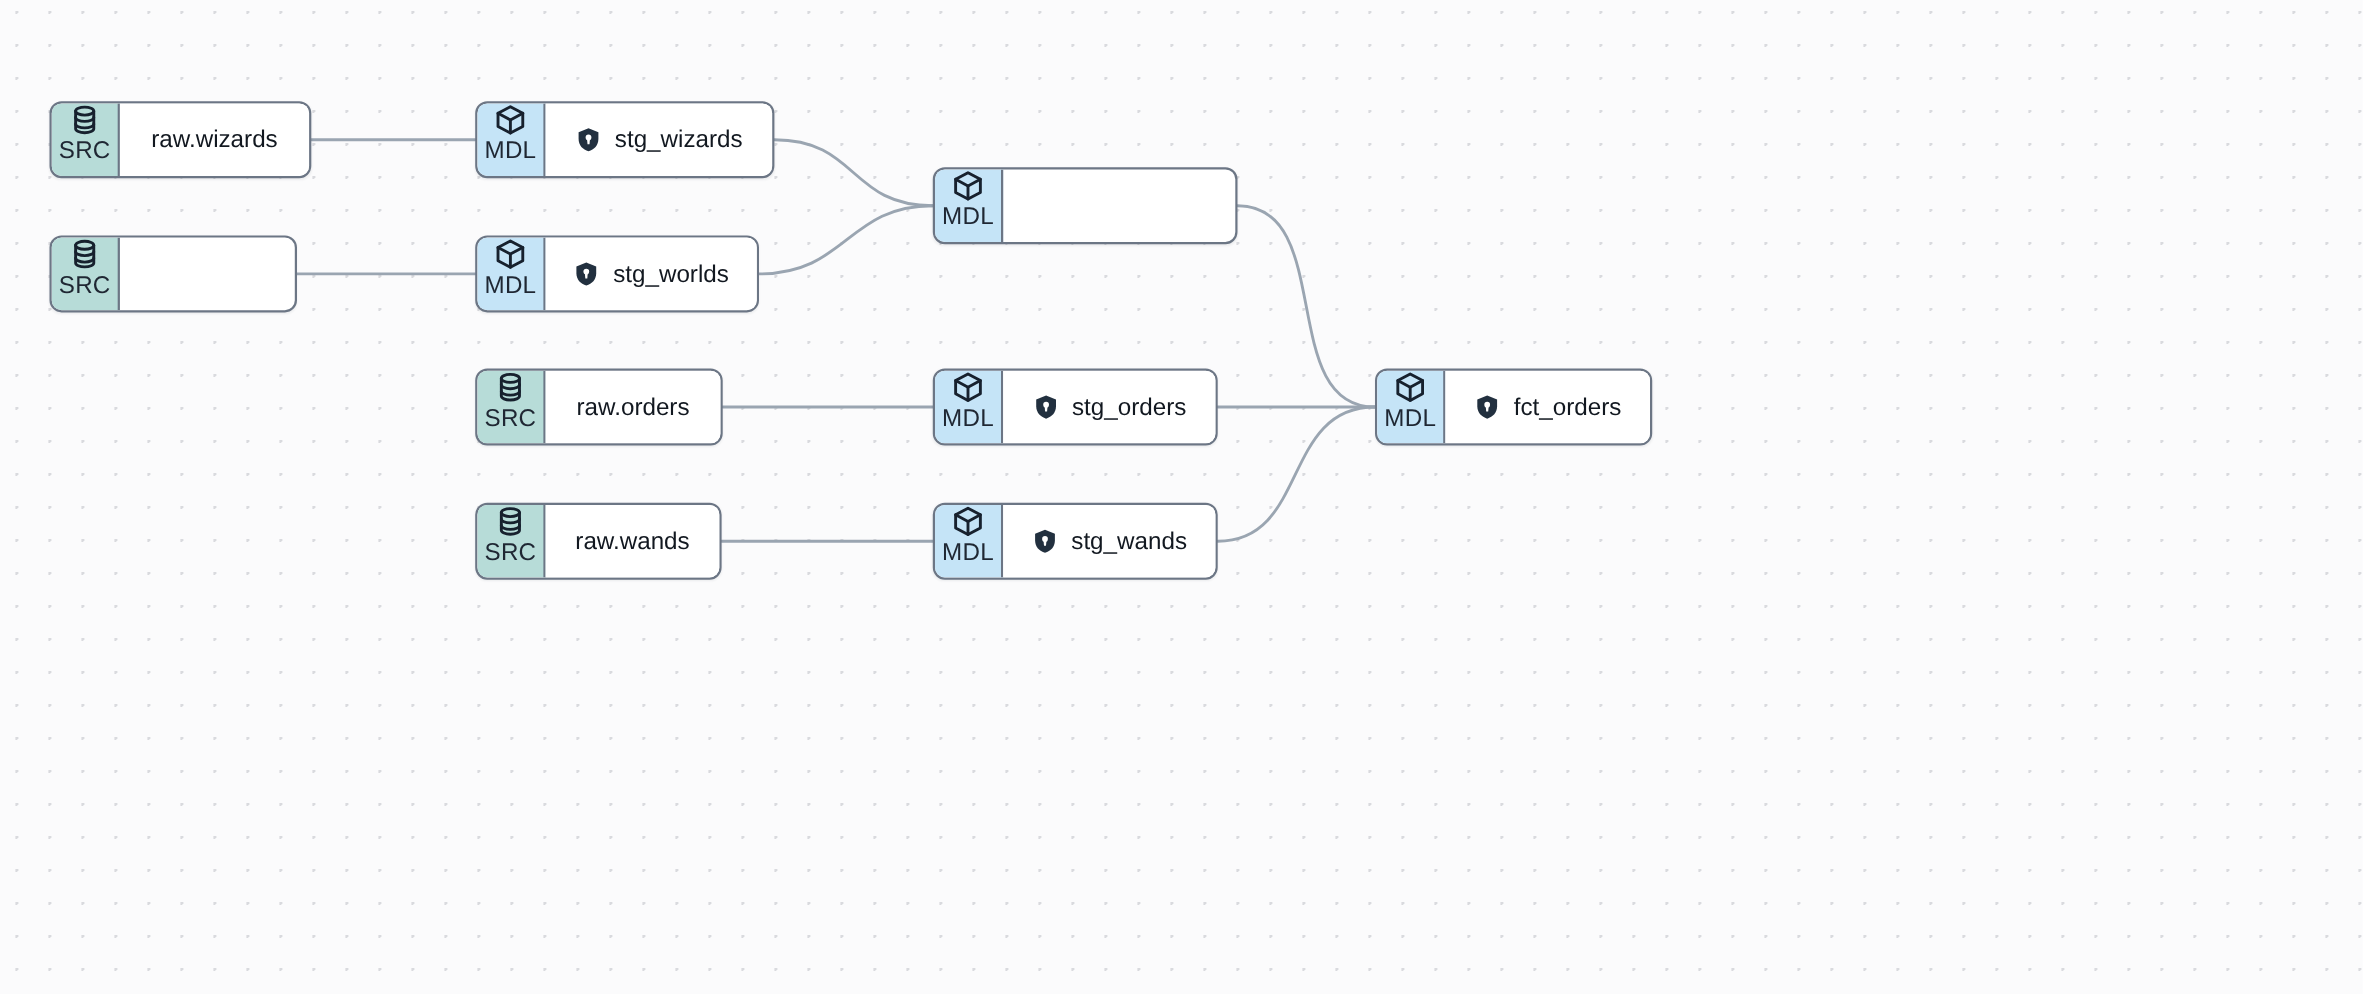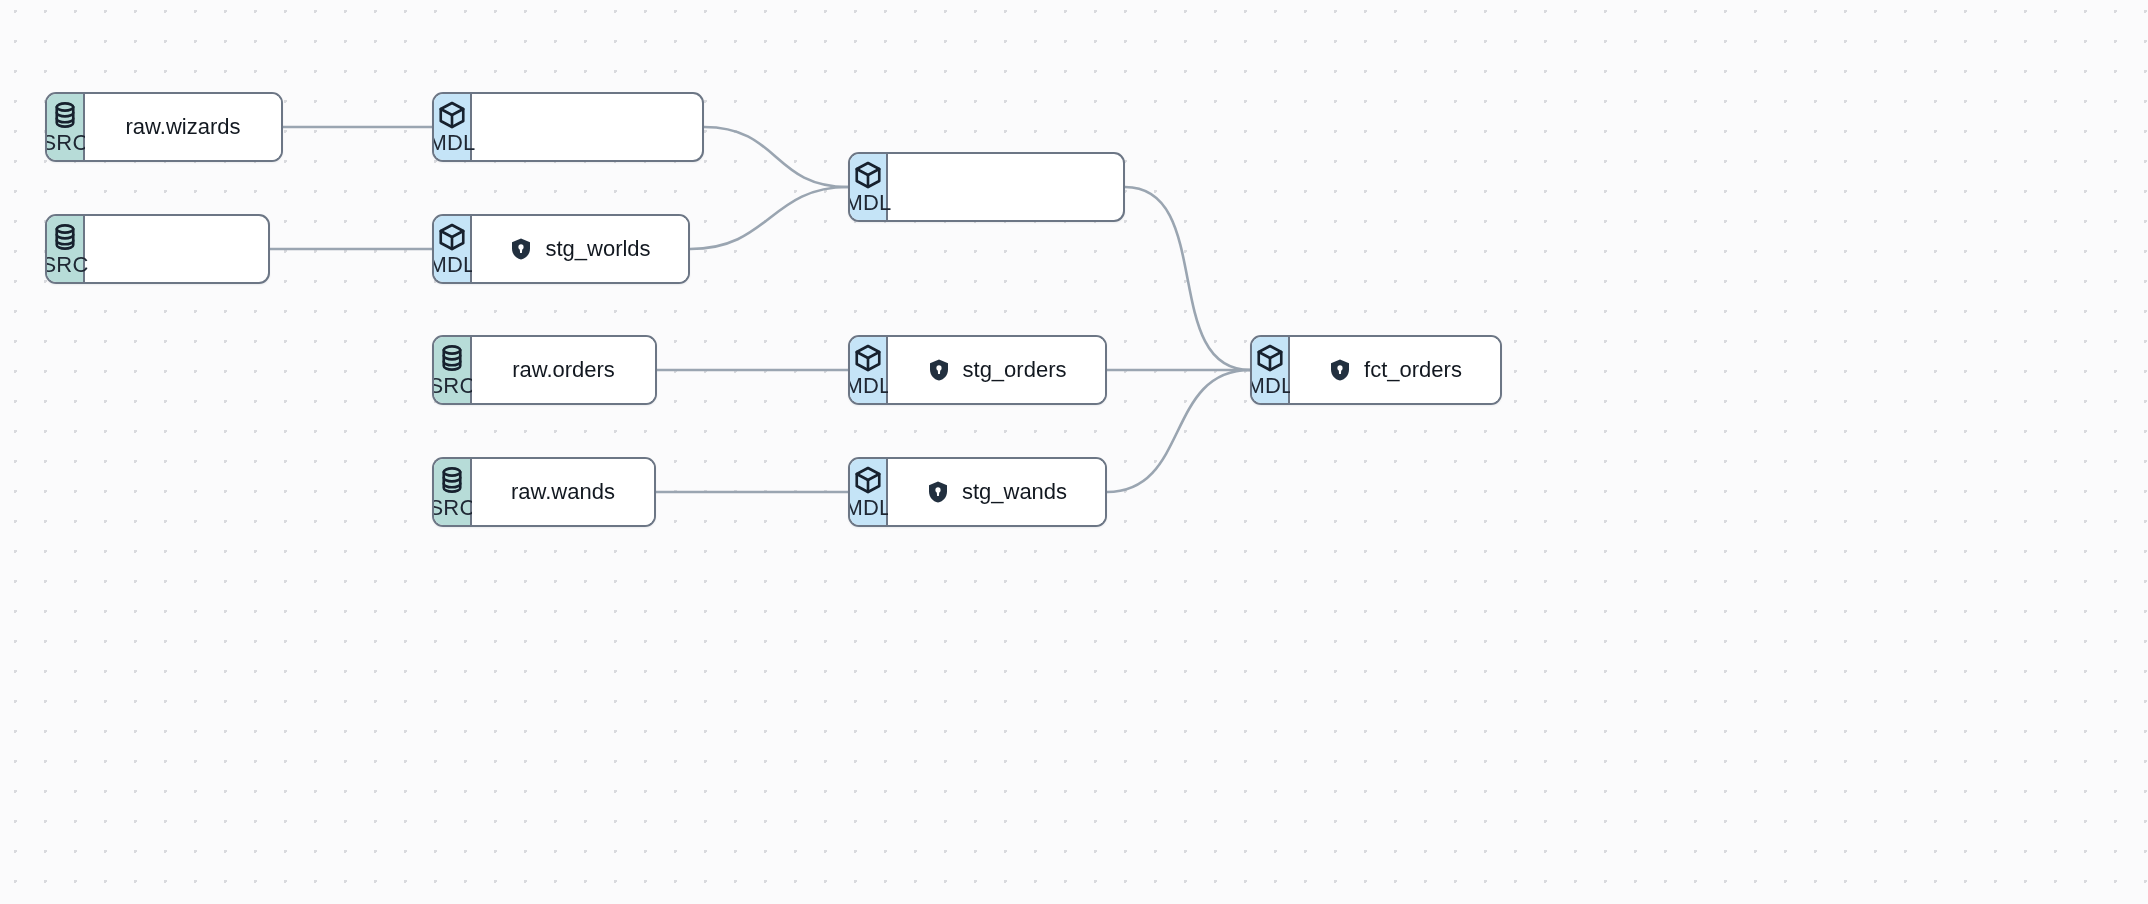--- a/index.html
+++ b/index.html
@@ -37,25 +37,24 @@
     align-items: stretch;
     box-sizing: border-box;
     border: 2.2px solid #6c7685;
     border-radius: 11px;
     background: #ffffff;
     overflow: hidden;
     box-shadow: 0 1px 2px rgba(30,38,50,0.07);
   }
   .node-badge {
     flex: 0 0 auto;
-    width: 38px;
+    width: 62px;
     display: flex;
     flex-direction: column;
     align-items: center;
-    justify-content: center;
     gap: 2px;
     border-right: 2.2px solid #6c7685;
     box-sizing: border-box;
   }
   .node.src .node-badge { background: #b7dcd8; }
   .node.mdl .node-badge { background: #c5e4f7; }
   .badge-icon {
     width: 30px;
     height: 30px;
     display: block;
@@ -176,20 +175,30 @@
       <div class="node-badge" style="background: rgb(197, 228, 247); border-right-color: rgb(108, 118, 133);">
         <span class="badge-icon">
           <svg viewBox="0 0 24 24" fill="none" stroke="#17212e" stroke-width="2.1" stroke-linecap="round" stroke-linejoin="round">
             <path d="M12 2.4 L21 7.2 V16.8 L12 21.6 L3 16.8 V7.2 Z"></path>
             <path d="M3 7.2 L12 12 L21 7.2"></path>
             <path d="M12 12 V21.6"></path>
           </svg>
         </span>
         <span class="badge-text">MDL</span>
       </div>
+      <div class="node-body">
+        <span class="shield-icon">
+          <svg viewBox="0 0 24 24">
+            <path d="M12 1.6 L21 5.2 V11.4 C21 17 17.2 21.2 12 22.6 C6.8 21.2 3 17 3 11.4 V5.2 Z" fill="#22303f"></path>
+            <circle cx="12" cy="9.9" r="2.6" fill="#ffffff"></circle>
+            <path d="M10.55 9.9 h2.9 l-0.55 6.2 h-1.8 Z" fill="#ffffff"></path>
+          </svg>
+        </span>
+        <span class="node-label" style="color: rgb(18, 24, 32);">stg_wizards</span>
+      </div>
     </div>
     <div class="node mdl" style="left: 432px; top: 214px; width: 258px; height: 70px; border-color: rgb(108, 118, 133);">
       <div class="node-badge" style="background: rgb(197, 228, 247); border-right-color: rgb(108, 118, 133);">
         <span class="badge-icon">
           <svg viewBox="0 0 24 24" fill="none" stroke="#17212e" stroke-width="2.1" stroke-linecap="round" stroke-linejoin="round">
             <path d="M12 2.4 L21 7.2 V16.8 L12 21.6 L3 16.8 V7.2 Z"></path>
             <path d="M3 7.2 L12 12 L21 7.2"></path>
             <path d="M12 12 V21.6"></path>
           </svg>
         </span>

